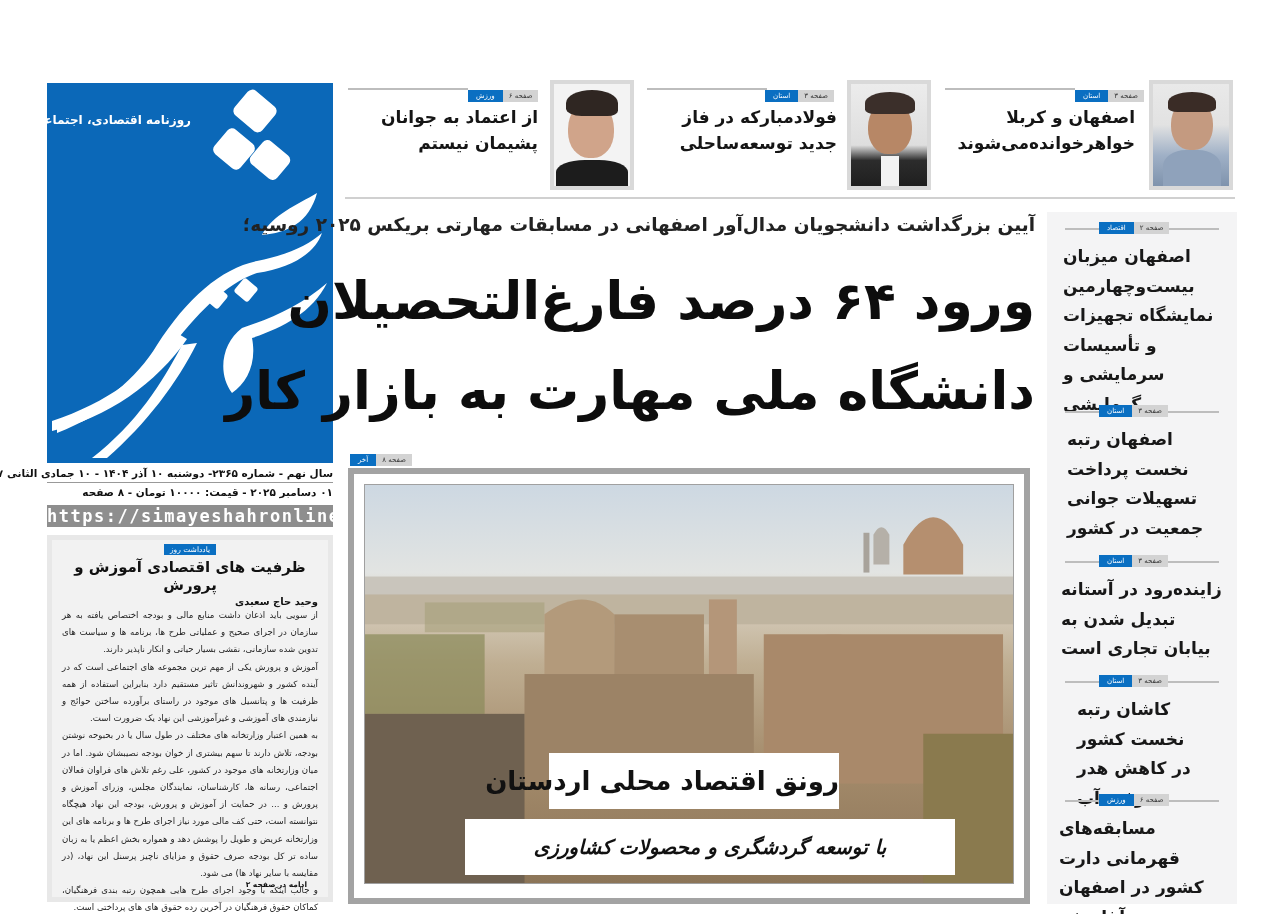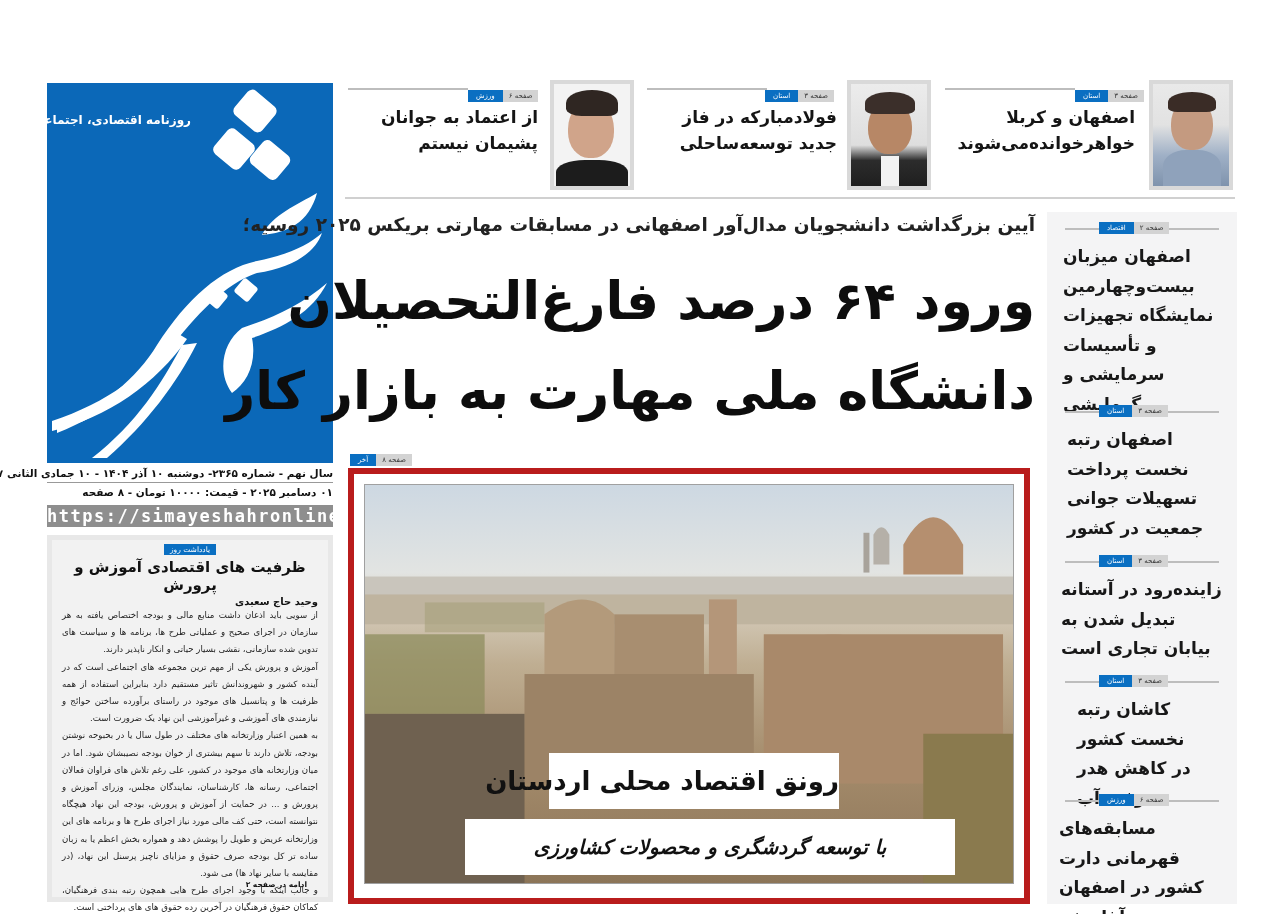--- a/index.html
+++ b/index.html
@@ -38,21 +38,21 @@
   #editorial p { font-size: 8.6px; line-height: 17.2px; text-align: justify; color: #222; }
   #editorial .cont { position: absolute; bottom: 8px; right: 21px; font-size: 7.5px; font-weight: bold; }
 
   
   #kicker { left: 345px; top: 214px; width: 690px; font-size: 18.5px; font-weight: bold; text-align: right; white-space: nowrap; color: #222; }
   #headline { left: 345px; top: 256px; width: 690px; font-size: 52px; font-weight: 900; line-height: 90px; text-align: center; white-space: nowrap; letter-spacing: -2px; color: #0d0d0d; }
   #headline-tag { left: 350px; top: 447px; }
   #headline-tag .tag { flex-direction: row-reverse; }
 
   
-  #photo-frame { left: 348px; top: 468px; width: 682px; height: 436px; background: #b91c1c; padding: 6px; }
+  #photo-frame { left: 348px; top: 468px; width: 682px; height: 436px; background: #a3a3a3; padding: 6px; }
   #photo-frame .white { background: #fff; width: 100%; height: 100%; padding: 10px 10px 14px; }
   #photo-frame .img { position: relative; width: 100%; height: 100%; overflow: hidden; border: 1px solid #a0a0a0;
      background: linear-gradient(180deg, #cdd8e2 0%, #e2e4e2 22%, #d6cdbd 30%, #bfae92 45%, #a48b6b 70%, #8c7558 100%); }
   .cap { position: absolute; background: #fff; color: #111; font-weight: 900; text-align: center; white-space: nowrap; }
   #cap1 { left: 184px; top: 268px; width: 290px; height: 56px; font-size: 26px; line-height: 56px; }
   #cap2 { left: 100px; top: 334px; width: 490px; height: 56px; font-size: 20px; line-height: 56px; font-style: italic; }
   #photo-tag { position: absolute; left: 295px; top: 398px; }
 
   
   #rightcol { left: 1047px; top: 212px; width: 190px; height: 692px; background: #f4f4f5; }

